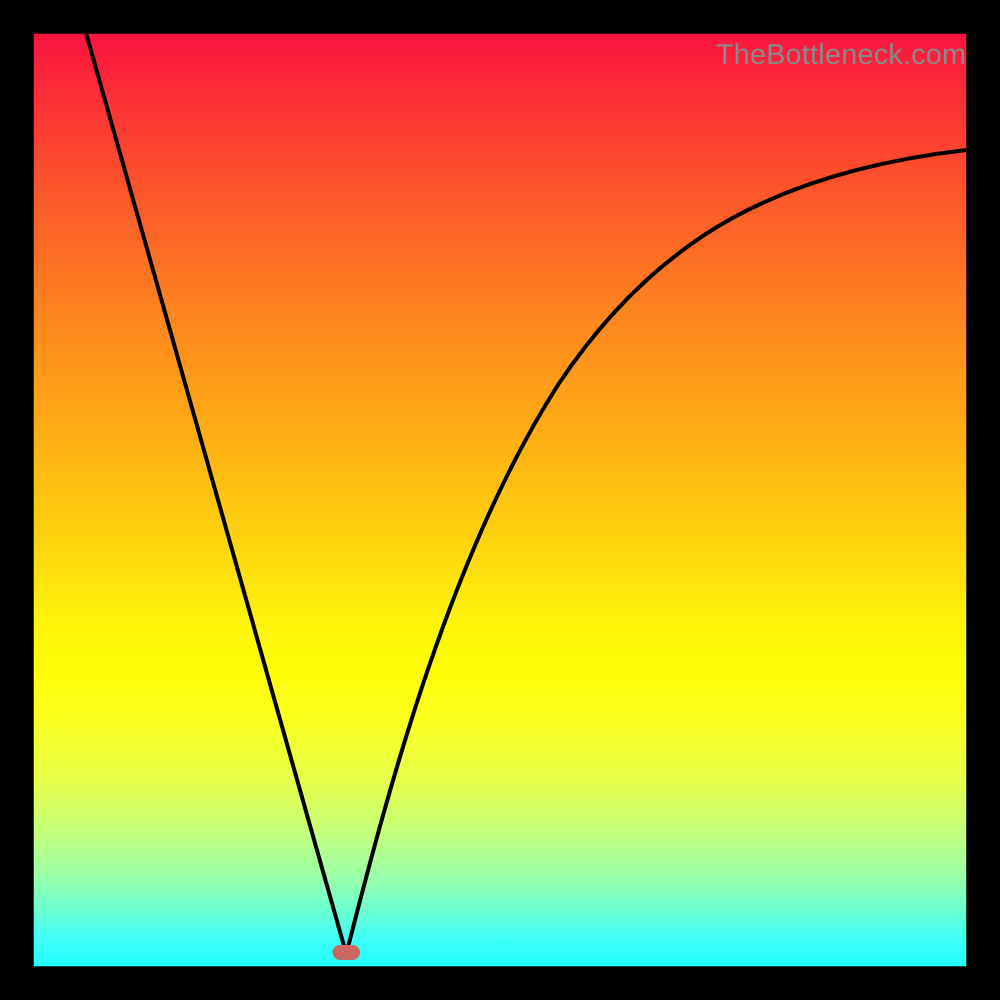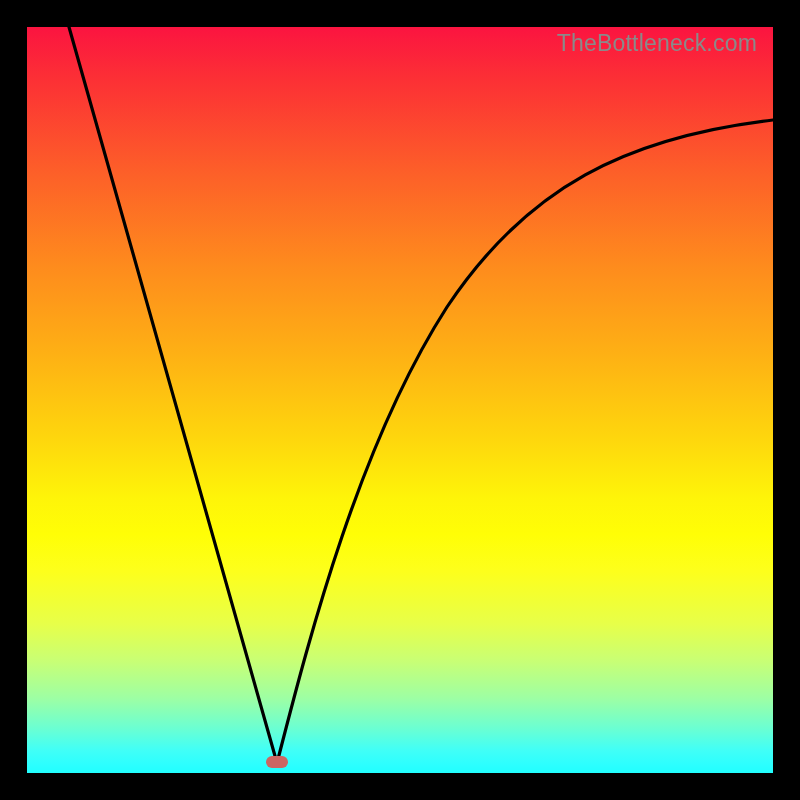--- a/index.html
+++ b/index.html
@@ -47,21 +47,21 @@
     width: 22px;
     height: 12px;
     background: #cc6663;
     border-radius: 6px;
     left: 239px;
     top: 729px;
   }
   .watermark {
     position: absolute;
     top: 3px;
-    right: 16px;
+    right: 0;
     color: #8a8a8a;
     font-size: 23px;
     font-weight: 500;
     letter-spacing: 0.2px;
   }
 </style>
 </head>
 <body>
 
 <div class="frame">

